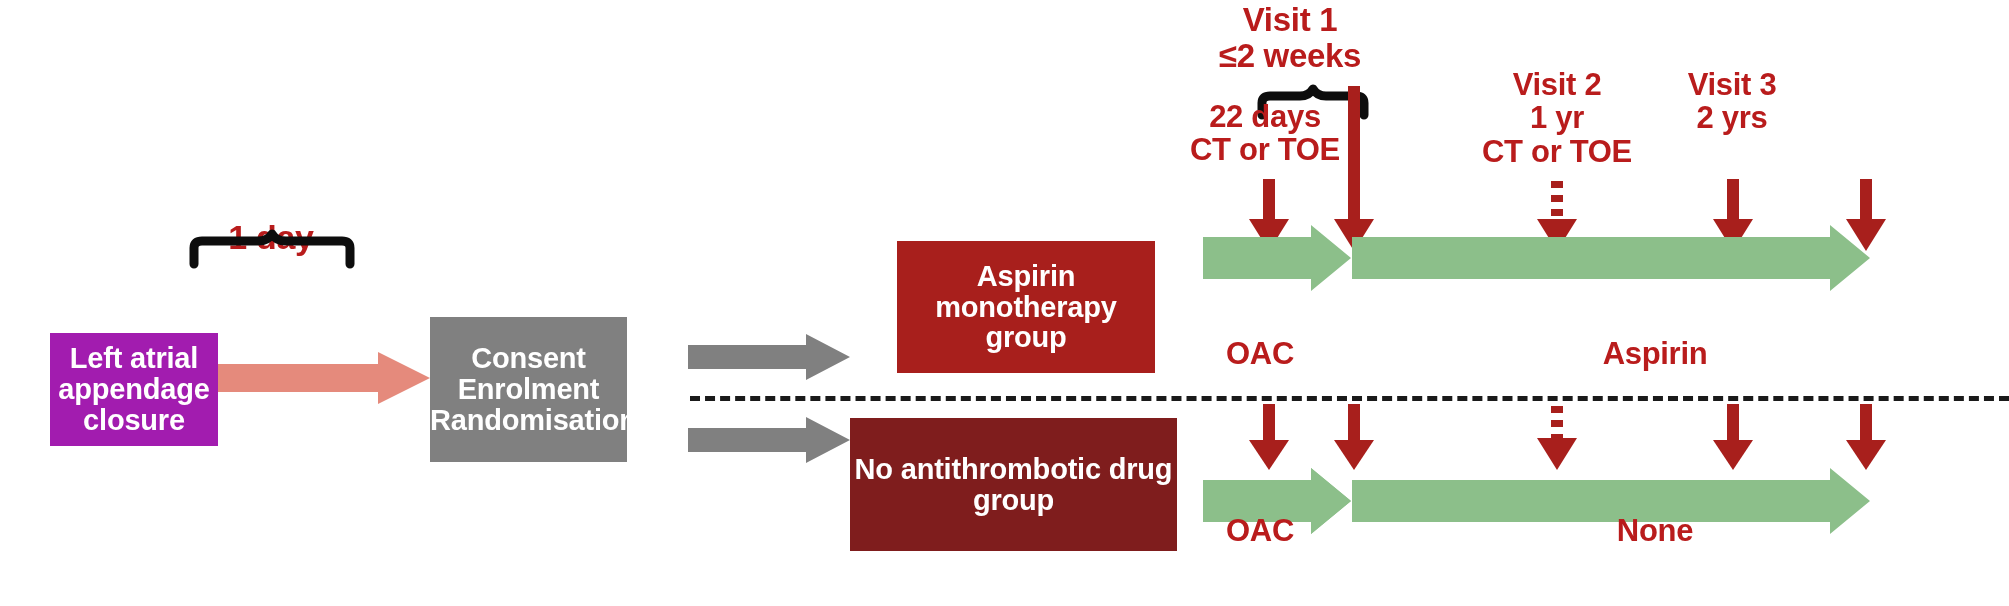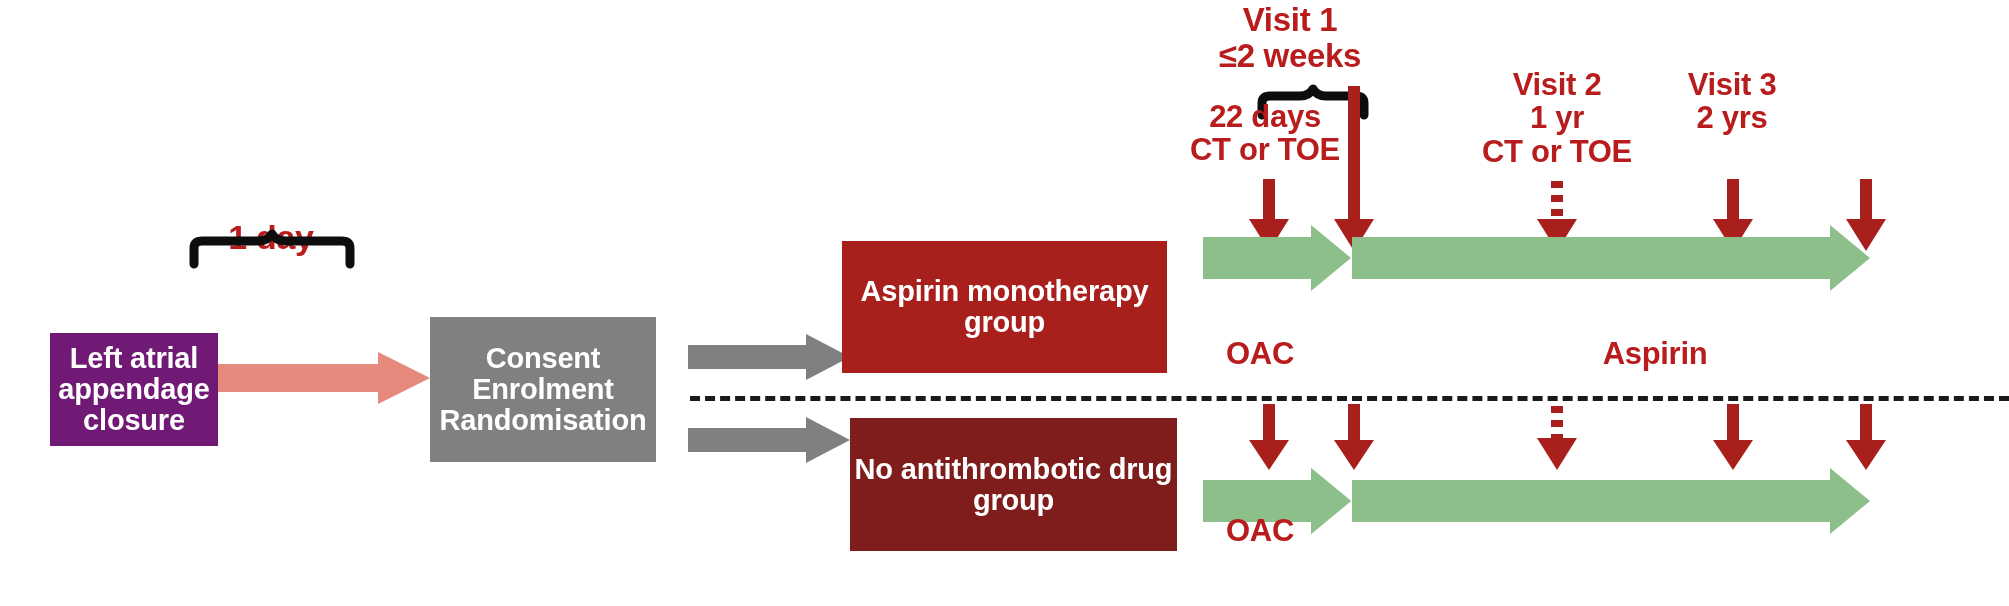--- a/index.html
+++ b/index.html
@@ -29,30 +29,30 @@
     text-align: center;
     color: #ffffff;
     font-weight: bold;
     line-height: 1.06;
     letter-spacing: -0.2px;
   }
   .box-text { display: block; width: 100%; }
 
   #box-laa {
     left: 50px; top: 333px; width: 168px; height: 113px;
-    background: #701a75;
+    background: #a21caf;
     font-size: 29px;
   }
   #box-consent {
-    left: 430px; top: 317px; width: 226px; height: 145px;
+    left: 430px; top: 317px; width: 197px; height: 145px;
     background: #808080;
     font-size: 29px;
   }
   #box-aspirin {
-    left: 842px; top: 241px; width: 325px; height: 132px;
+    left: 897px; top: 241px; width: 258px; height: 132px;
     background: #a81f1c;
     font-size: 29px;
   }
   #box-noanti {
     left: 850px; top: 418px; width: 327px; height: 133px;
     background: #7f1d1d;
     font-size: 29px;
   }
 
   
@@ -234,14 +234,15 @@
     <path d="M0 12 L108 12 L108 0 L148 33 L108 66 L108 54 L0 54 Z" fill="#8cbf8a" transform="translate(0,66)"></path>
   </svg>
   <svg class="abs" style="left:1203px; top:468px;" width="148" height="66" viewBox="0 0 148 66">
     <path d="M0 12 L108 12 L108 0 L148 33 L108 66 L108 54 L0 54 Z" fill="#8cbf8a"></path>
   </svg>
   <svg class="abs" style="left:1352px; top:468px;" width="518" height="66" viewBox="0 0 518 66">
     <path d="M0 12 L478 12 L478 0 L518 33 L478 66 L478 54 L0 54 Z" fill="#8cbf8a"></path>
   </svg>
 
   <div class="abs label-black" id="label-oac-bottom">OAC</div>
+  <div class="abs label-black" id="label-none-arm">None</div>
 
 </div>
 
 </body></html>

